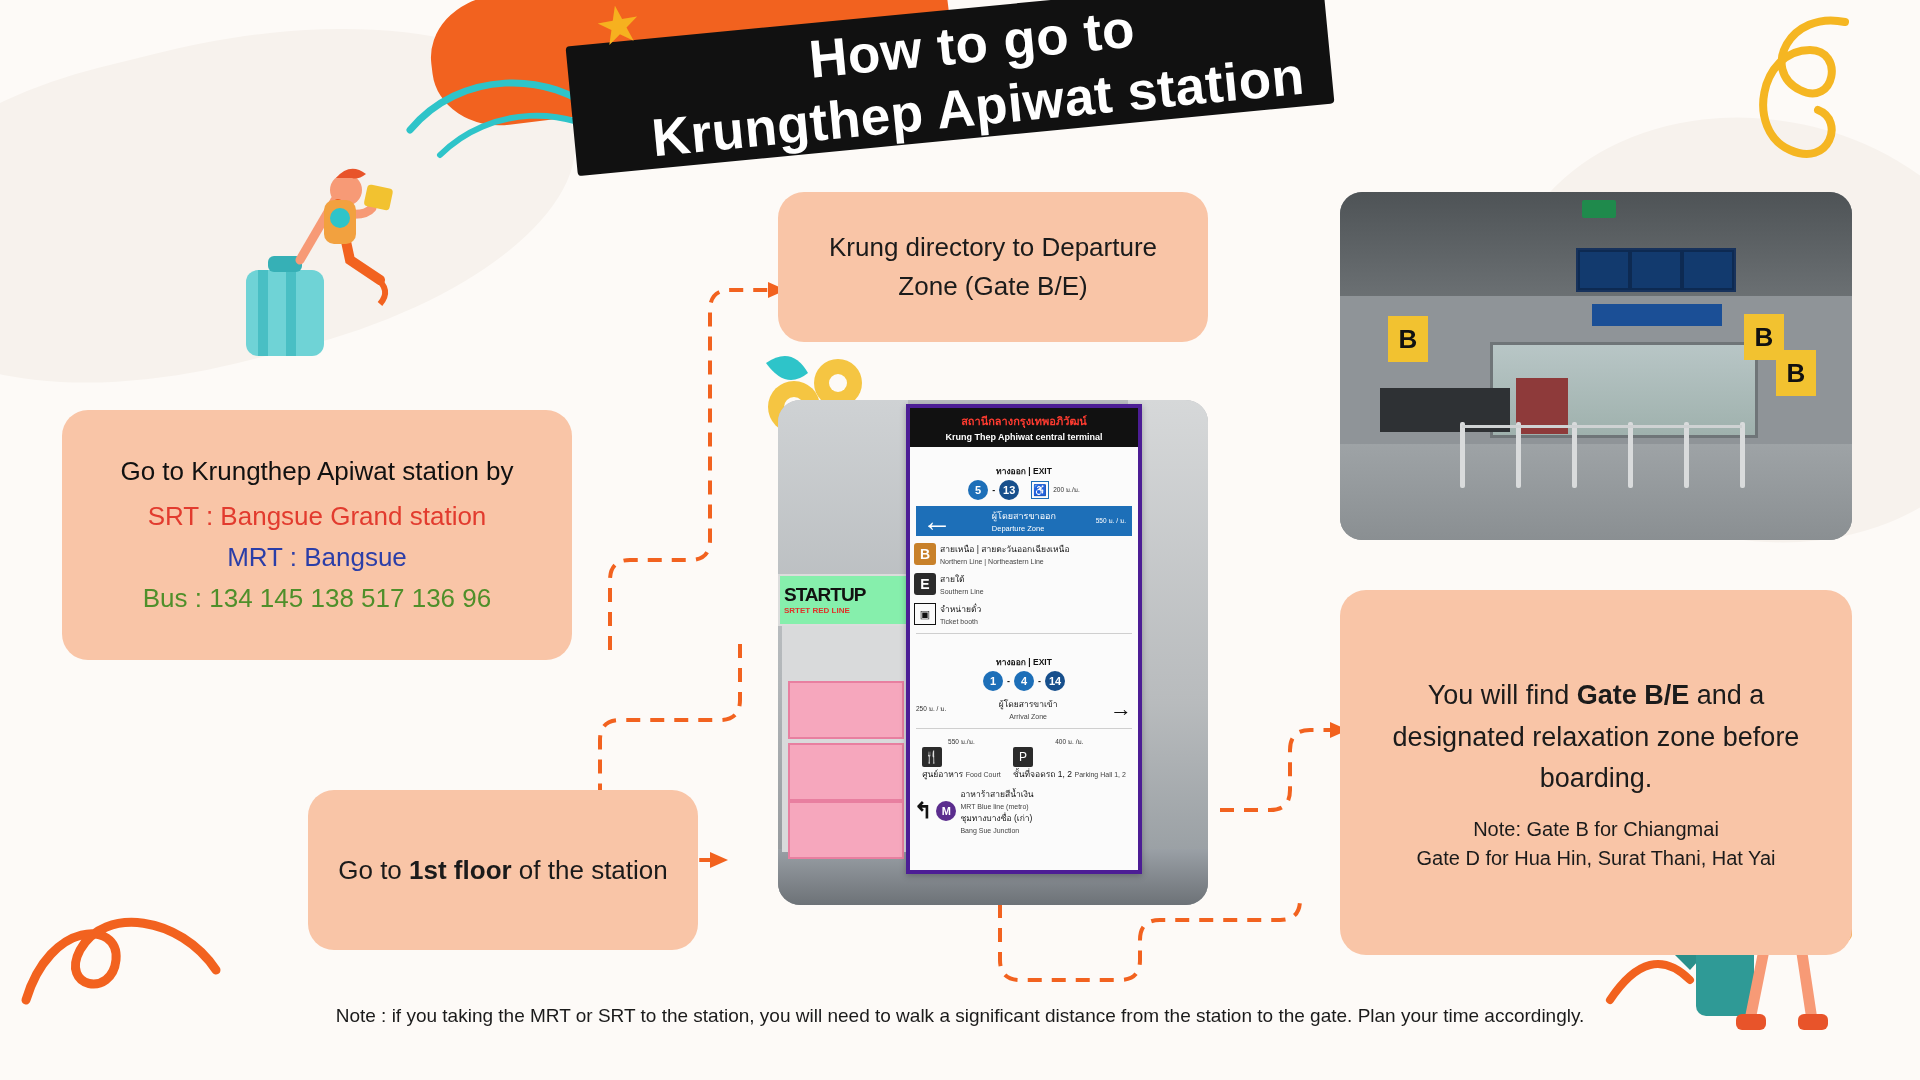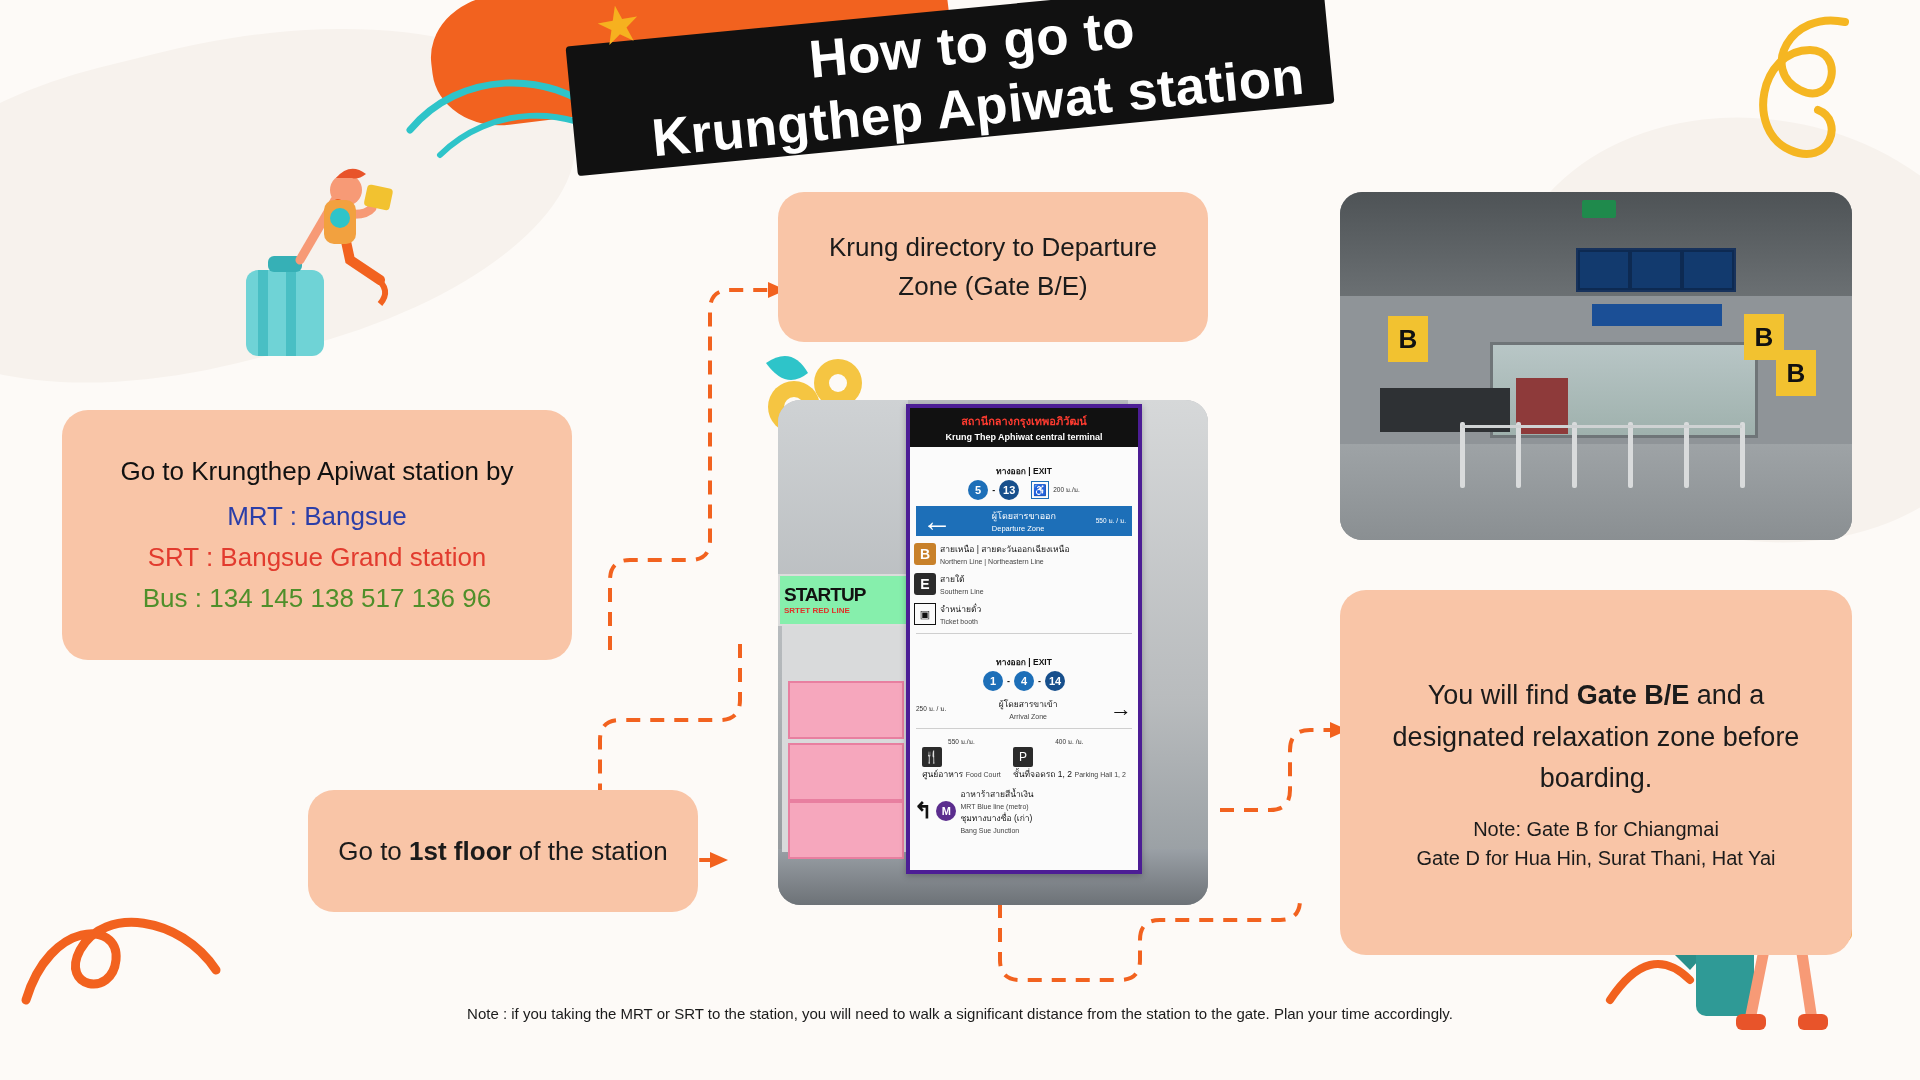--- a/index.html
+++ b/index.html
@@ -112,21 +112,21 @@
     padding: 18px 26px;
   }
   #card-start .ln { display: block; }
   #card-start .ln1 { color: #111; font-size: 26px; margin-bottom: 8px; }
   #card-start .ln2 { color: #e23b2e; font-size: 26px; margin-bottom: 4px; }
   #card-start .ln3 { color: #2b3ea8; font-size: 26px; margin-bottom: 4px; }
   #card-start .ln4 { color: #4f8f2a; font-size: 26px; }
 
   #card-floor {
     left: 308px; top: 790px;
-    width: 390px; height: 122px;
+    width: 390px; height: 160px;
     display: flex; align-items: center; justify-content: center;
     padding: 14px 22px;
   }
   #card-floor .t { font-size: 26px; }
   #card-floor .t b { font-weight: bold; }
 
   #card-directory {
     left: 778px; top: 192px;
     width: 430px; height: 150px;
     display: flex; align-items: center; justify-content: center;
@@ -323,21 +323,21 @@
   }
 
   
   .connector { position: absolute; pointer-events: none; }
 
   
   .footer-note {
     position: absolute;
     left: 0; top: 1005px; width: 1920px;
     text-align: center;
-    font-size: 15px;
+    font-size: 19px;
     color: #1b1b1b;
   }
 
   
   .traveler {
     position: absolute; left: 240px; top: 160px; width: 200px; height: 230px;
   }
   .traveler2 {
     position: absolute; left: 1600px; top: 800px; width: 290px; height: 250px;
   }
@@ -429,22 +429,22 @@
   </svg>
 
   <svg class="connector" style="left:1210px; top:700px; width:140px; height:120px;" viewBox="0 0 140 120">
     <path d="M10 110 L60 110 Q80 110 80 90 L80 50 Q80 30 100 30 L122 30" stroke="#f2621f" stroke-width="4" fill="none" stroke-dasharray="14 10"></path>
     <path d="M120 22 L138 30 L120 38 Z" fill="#f2621f"></path>
   </svg>
 
   <div class="card" id="card-start">
     <div class="card-text">
       <span class="ln ln1">Go to Krungthep Apiwat station by</span>
+      <span class="ln ln2">SRT : Bangsue Grand station</span>
       <span class="ln ln3">MRT : Bangsue</span>
-      <span class="ln ln2">SRT : Bangsue Grand station</span>
       <span class="ln ln4">Bus : 134 145 138 517 136 96</span>
     </div>
   </div>
 
   <div class="card" id="card-floor">
     <div class="t card-text">
       <span>Go to </span><b>1st floor</b><span> of the station</span>
     </div>
   </div>
 

